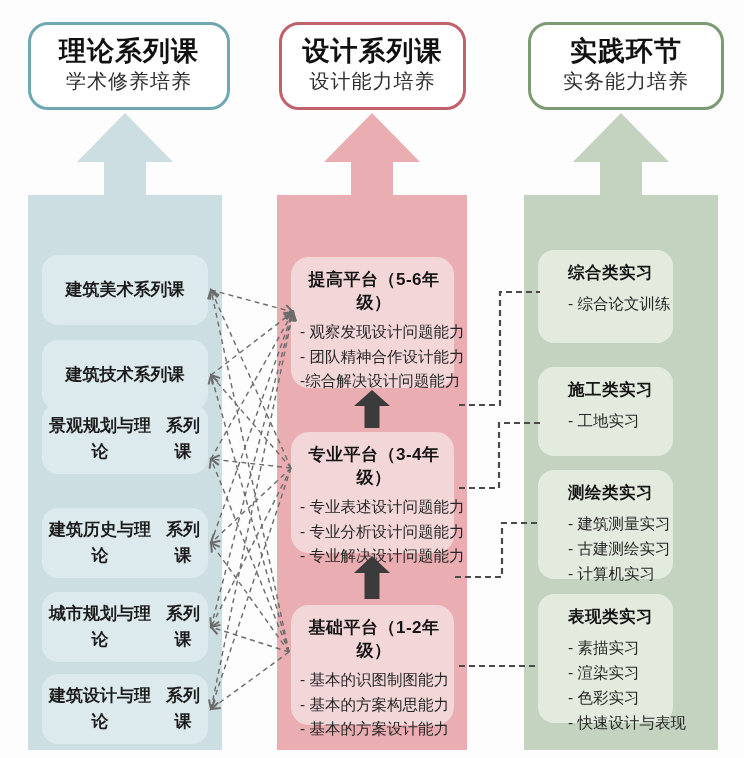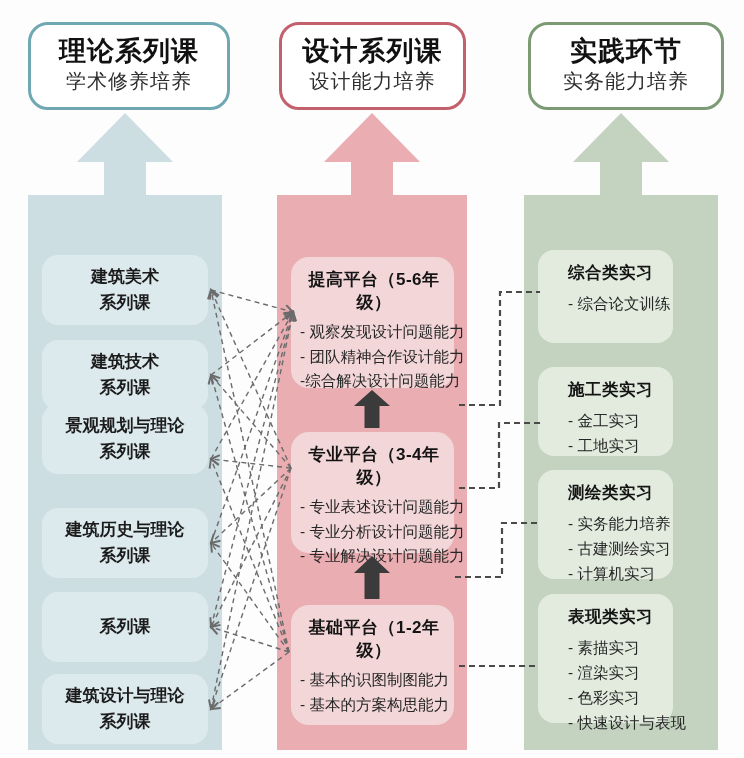--- a/index.html
+++ b/index.html
@@ -19,21 +19,21 @@
   .hb-title{font-size:27px;font-weight:bold;color:#111;letter-spacing:1px;line-height:1.1;}
   .hb-sub{font-size:20px;color:#2e2e2e;margin-top:2px;letter-spacing:1px;}
   
   .band{position:absolute;top:195px;height:555px;z-index:1;}
   .band-theory{left:28px;width:194px;background:#cddee3;}
   .band-design{left:277px;width:190px;background:#e9adb2;}
   .band-practice{left:524px;width:194px;background:#c3d3c0;}
   
   .course-box{
     position:absolute;left:42px;width:166px;height:70px;background:#ddeaed;border-radius:16px;
-    display:flex;flex-direction:column;align-items:center;justify-content:center;
+    display:flex;flex-direction:row;align-items:center;justify-content:center;
     font-weight:bold;font-size:17px;line-height:26px;z-index:3;text-align:center;
   }
   
   .platform-box{
     position:absolute;left:291px;width:163px;background:#f3d6d8;border-radius:18px;
     box-sizing:border-box;padding:11px 6px 17px 9px;z-index:3;
   }
   .p-title{font-weight:bold;font-size:17px;text-align:center;color:#141414;margin-bottom:6px;letter-spacing:0.5px;}
   .p-item{font-size:15.5px;color:#262626;line-height:24.5px;white-space:nowrap;}
   
@@ -78,20 +78,21 @@
   </div>
   <div class="course-box" style="top:404px">
     <div>景观规划与理论</div>
     <div>系列课</div>
   </div>
   <div class="course-box" style="top:508px">
     <div>建筑历史与理论</div>
     <div>系列课</div>
   </div>
   <div class="course-box" style="top:592px">
+    <div>城市规划与理论</div>
     <div>系列课</div>
   </div>
   <div class="course-box" style="top:674px">
     <div>建筑设计与理论</div>
     <div>系列课</div>
   </div>
 
   <div class="platform-box" style="top:257px;height:131px">
     <div class="p-title">提高平台（5-6年级）</div>
     <div class="p-item">- 观察发现设计问题能力</div>
@@ -101,34 +102,34 @@
   <div class="platform-box" style="top:432px;height:121px">
     <div class="p-title">专业平台（3-4年级）</div>
     <div class="p-item">- 专业表述设计问题能力</div>
     <div class="p-item">- 专业分析设计问题能力</div>
     <div class="p-item">- 专业解决设计问题能力</div>
   </div>
   <div class="platform-box" style="top:605px;height:120px">
     <div class="p-title">基础平台（1-2年级）</div>
     <div class="p-item">- 基本的识图制图能力</div>
     <div class="p-item">- 基本的方案构思能力</div>
+    <div class="p-item">- 基本的方案设计能力</div>
   </div>
 
   <div class="group-box" style="top:250px;height:93px">
     <div class="g-title">综合类实习</div>
     <div class="g-item">- 综合论文训练</div>
   </div>
   <div class="group-box" style="top:367px;height:89px">
     <div class="g-title">施工类实习</div>
-    <div class="g-item">- 金工实习</div>
     <div class="g-item">- 工地实习</div>
   </div>
   <div class="group-box" style="top:470px;height:109px">
     <div class="g-title">测绘类实习</div>
-    <div class="g-item">- 实务能力培养</div>
+    <div class="g-item">- 建筑测量实习</div>
     <div class="g-item">- 古建测绘实习</div>
     <div class="g-item">- 计算机实习</div>
   </div>
   <div class="group-box" style="top:594px;height:129px">
     <div class="g-title">表现类实习</div>
     <div class="g-item">- 素描实习</div>
     <div class="g-item">- 渲染实习</div>
     <div class="g-item">- 色彩实习</div>
     <div class="g-item">- 快速设计与表现</div>
   </div>

